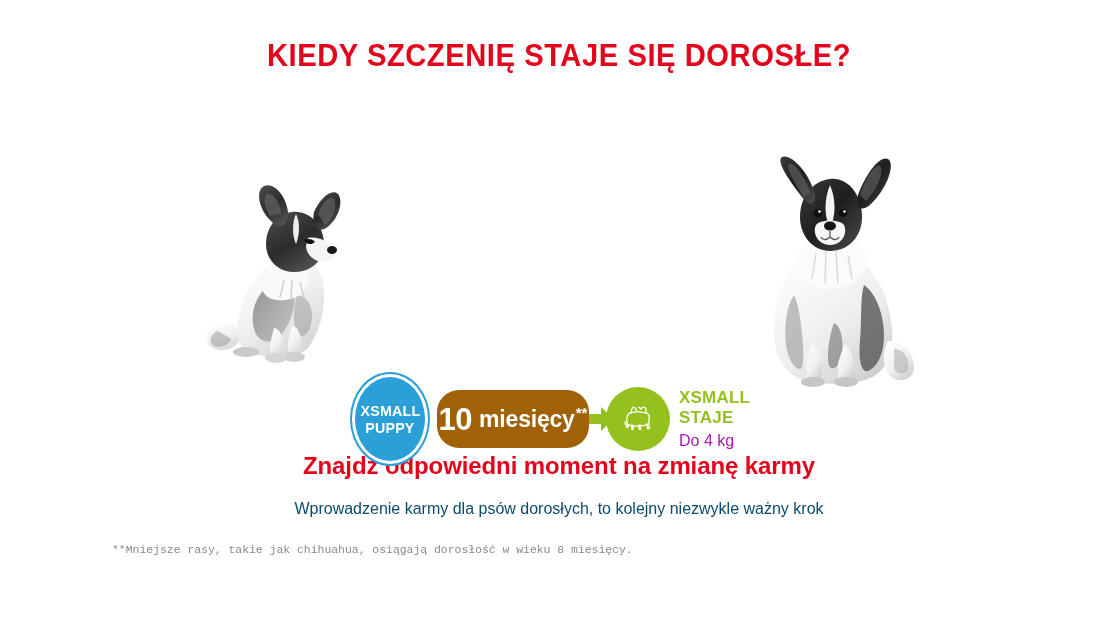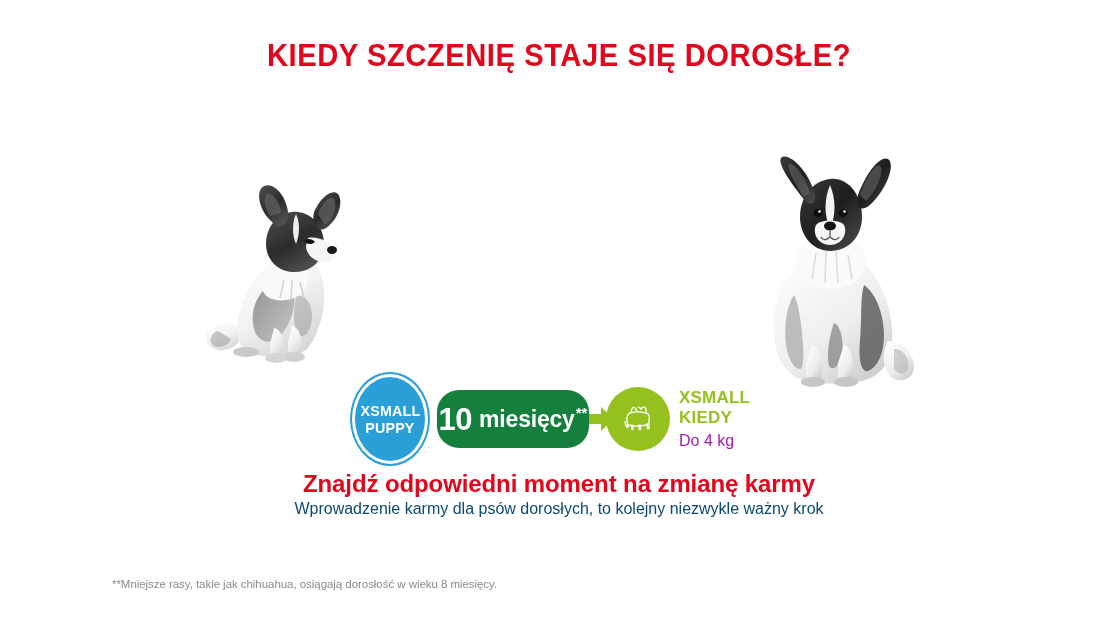--- a/index.html
+++ b/index.html
@@ -90,21 +90,21 @@
   }
 
   
   .pill-months {
     position: absolute;
     left: 437px;
     top: 240px;
     width: 152px;
     height: 58px;
     border-radius: 22px;
-    background: #15803d;
+    background: #a16207;
     display: flex;
     align-items: center;
     justify-content: center;
     z-index: 3;
   }
   .pill-months .num {
     color: #ffffff;
     font-family: "Liberation Sans Narrow", "Liberation Sans", sans-serif;
     font-weight: 700;
     font-size: 31px;
@@ -189,42 +189,41 @@
     position: absolute;
     top: 452px;
     left: 0;
     width: 1118px;
     text-align: center;
     color: #e3051b;
     font-family: "Liberation Sans", sans-serif;
     font-weight: 700;
     font-size: 24px;
     letter-spacing: -0.1px;
-    margin-top: 18px;
   }
   .bodycopy {
     position: absolute;
     top: 496px;
     left: 0;
     width: 1118px;
     text-align: center;
     color: #0c4a6e;
     font-family: "Liberation Sans", sans-serif;
     font-weight: 400;
     font-size: 16px;
     line-height: 25px;
   }
   .bodycopy span { display: block; }
 
   .footnote {
     position: absolute;
-    top: 578px;
+    top: 543px;
     left: 112px;
     color: #8a8a8a;
-    font-family: Liberation Sans, sans-serif;
+    font-family: Liberation Mono, monospace;
     font-weight: 400;
     font-size: 11.5px;
     letter-spacing: -0.05px;
   }
 </style>
 </head>
 <body>
 
 <div class="page">
 
@@ -322,21 +321,21 @@
                  M14.6 26.4 c0.1 1.5 0.3 3 0.3 4.1 c0 0.9 -1.4 0.9 -1.4 0 c0 -1.2 -0.2 -2.7 -0.3 -4
                  M12.8 13.4 c0.1 -1.6 0.3 -3.4 1 -4.6 c0.6 -1.1 1.8 -1.3 2.8 -0.6
                  c1 0.7 1.6 1.9 1.9 2.9" fill="none" stroke="#ffffff" stroke-width="1.4" stroke-linecap="round" stroke-linejoin="round"></path>
         <path d="M12.8 13.4 c2.3 -0.9 5.2 -1.1 8 -0.9 c2.8 0.2 5.4 0.8 7.3 1.1" fill="none" stroke="#ffffff" stroke-width="1.4" stroke-linecap="round"></path>
         <path d="M10.2 26.1 c2.6 1.1 6.2 1.4 9.5 1.3 c3.4 -0.1 7.3 -0.5 9.9 -1.4" fill="none" stroke="#ffffff" stroke-width="1.4" stroke-linecap="round"></path>
       </svg>
     </div>
 
     <div class="adult-label">
       <div class="al1">XSMALL</div>
-      <div class="al2">KIEDY</div>
+      <div class="al2">STAJE</div>
       <div class="al3">Do 4 kg</div>
     </div>
 
     <div class="dog-adult">
       <svg viewBox="0 0 180 235" xmlns="http://www.w3.org/2000/svg">
         <defs>
           <linearGradient id="aLight" x1="0.1" y1="0" x2="0.8" y2="1">
             <stop offset="0%" stop-color="#ffffff"></stop>
             <stop offset="60%" stop-color="#eeeeee"></stop>
             <stop offset="100%" stop-color="#cdcdcd"></stop>

